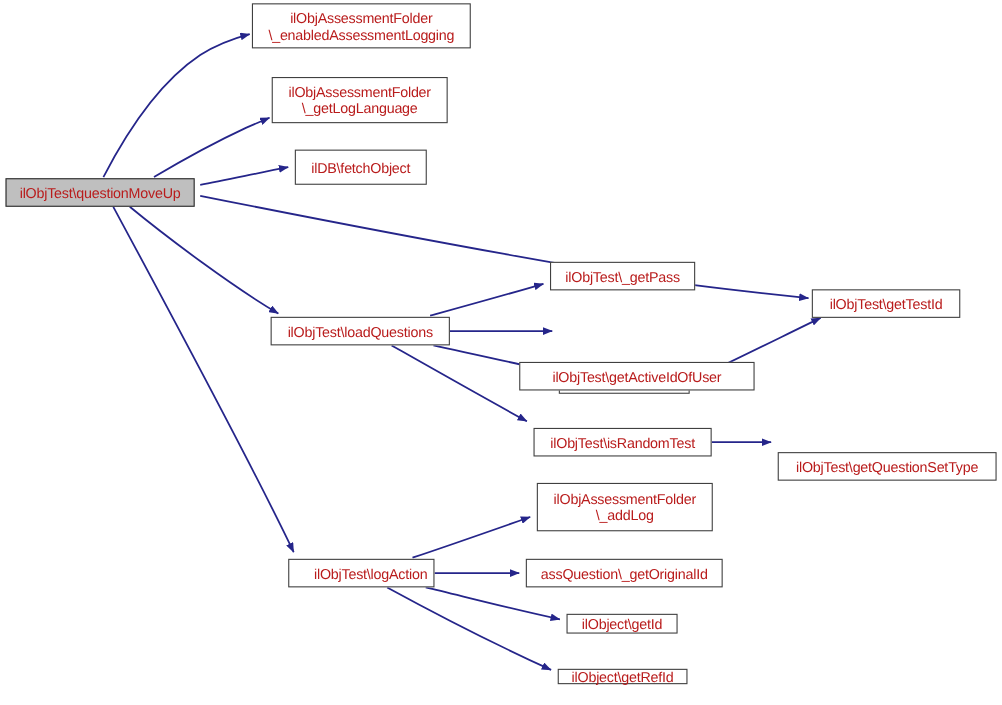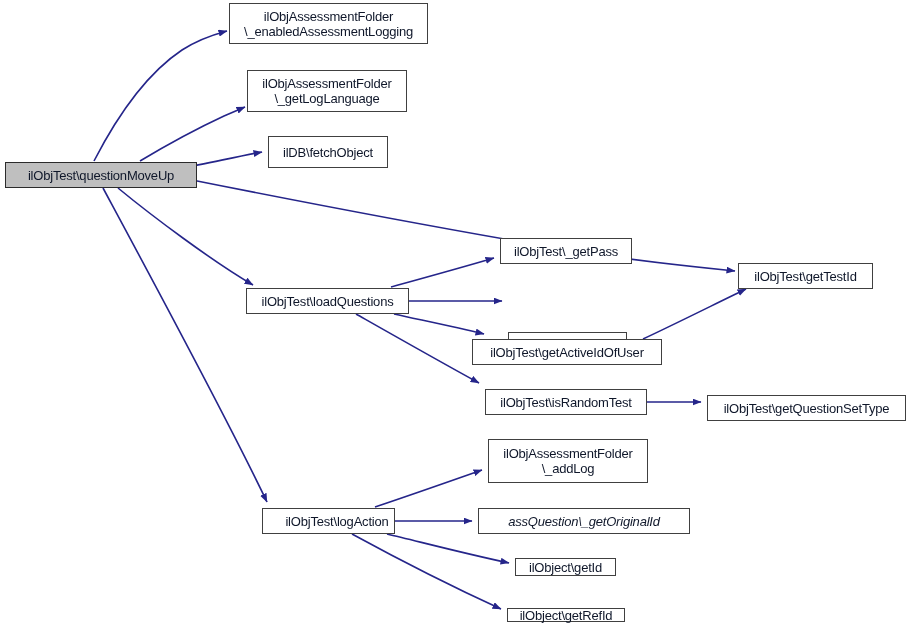--- a/index.html
+++ b/index.html
@@ -24,21 +24,21 @@
   }
   .node-box {
     position: absolute;
     box-sizing: border-box;
     border: 1px solid #404040;
     background: #ffffff;
     display: flex;
     align-items: center;
     justify-content: center;
     text-align: center;
-    color: #0f172a;
+    color: #b91c1c;
     font-size: 13px;
     line-height: 15px;
     letter-spacing: -0.2px;
     white-space: pre-line;
     cursor: pointer;
   }
   .node-box.root {
     background: #bfbfbf;
     border: 1px solid #2b2b2b;
   }
@@ -71,33 +71,33 @@
         <path d="M 356,314 C 386,331 437,360 479,383" fill="none" stroke="#25258a" stroke-width="1.6" marker-end="url(#arrowhead)"></path>
         <path d="M 643,339 C 673,325 713,305 746,289" fill="none" stroke="#25258a" stroke-width="1.6" marker-end="url(#arrowhead)"></path>
         <path d="M 647,402 C 664,402 685,402 701,402" fill="none" stroke="#25258a" stroke-width="1.6" marker-end="url(#arrowhead)"></path>
         <path d="M 375,507 C 405,497 445,483 482,470" fill="none" stroke="#25258a" stroke-width="1.6" marker-end="url(#arrowhead)"></path>
         <path d="M 395,521 C 418,521 447,521 472,521" fill="none" stroke="#25258a" stroke-width="1.6" marker-end="url(#arrowhead)"></path>
         <path d="M 387,534 C 417,541 458,552 509,563" fill="none" stroke="#25258a" stroke-width="1.6" marker-end="url(#arrowhead)"></path>
         <path d="M 352,534 C 385,552 444,583 501,609" fill="none" stroke="#25258a" stroke-width="1.6" marker-end="url(#arrowhead)"></path>
       </g>
   </svg>
   <div id="nodes-layer">
-      <div class="node-box root" style="left: 5px; top: 162px; width: 192px; height: 26px;"><span class="node-label">ilObjTest\questionMoveUp</span></div>
+      <div class="node-box root" style="left: 5px; top: 162px; width: 172px; height: 26px;"><span class="node-label">ilObjTest\questionMoveUp</span></div>
       <div class="node-box" style="left: 229px; top: 3px; width: 199px; height: 41px;"><span class="node-label">ilObjAssessmentFolder
 \_enabledAssessmentLogging</span></div>
       <div class="node-box" style="left: 247px; top: 70px; width: 160px; height: 42px;"><span class="node-label">ilObjAssessmentFolder
 \_getLogLanguage</span></div>
       <div class="node-box" style="left: 268px; top: 136px; width: 120px; height: 32px;"><span class="node-label">ilDB\fetchObject</span></div>
       <div class="node-box" style="left: 246px; top: 288px; width: 163px; height: 26px;"><span class="node-label">ilObjTest\loadQuestions</span></div>
       <div class="node-box" style="left: 500px; top: 238px; width: 132px; height: 26px;"><span class="node-label">ilObjTest\_getPass</span></div>
       <div class="node-box" style="left: 508px; top: 288px; width: 119px; height: 26px; margin-top: 44px;"><span class="node-label">ilDB\fetchAssoc</span></div>
-      <div class="node-box" style="left: 472px; top: 339px; width: 190px; height: 26px;"><span class="node-label">ilObjTest\getActiveIdOfUser</span></div>
+      <div class="node-box" style="left: 472px; top: 329px; width: 214px; height: 26px;"><span class="node-label">ilObjTest\getActiveIdOfUser</span></div>
       <div class="node-box" style="left: 485px; top: 389px; width: 162px; height: 26px;"><span class="node-label">ilObjTest\isRandomTest</span></div>
       <div class="node-box" style="left: 738px; top: 263px; width: 135px; height: 26px;"><span class="node-label">ilObjTest\getTestId</span></div>
-      <div class="node-box" style="left: 707px; top: 395px; width: 199px; height: 26px;"><span class="node-label">ilObjTest\getQuestionSetType</span></div>
+      <div class="node-box" style="left: 707px; top: 411px; width: 199px; height: 26px;"><span class="node-label">ilObjTest\getQuestionSetType</span></div>
       <div class="node-box" style="left: 488px; top: 439px; width: 160px; height: 44px;"><span class="node-label">ilObjAssessmentFolder
 \_addLog</span></div>
       <div class="node-box" style="left: 262px; top: 508px; width: 133px; height: 26px; padding-left: 17px;"><span class="node-label">ilObjTest\logAction</span></div>
-      <div class="node-box" style="left: 478px; top: 508px; width: 212px; height: 26px; font-style: italic;"><span class="node-label">assQuestion\_getOriginalId</span></div>
+      <div class="node-box" style="left: 478px; top: 508px; width: 179px; height: 26px;"><span class="node-label">assQuestion\_getOriginalId</span></div>
       <div class="node-box" style="left: 515px; top: 558px; width: 101px; height: 18px;"><span class="node-label">ilObject\getId</span></div>
       <div class="node-box" style="left: 507px; top: 608px; width: 118px; height: 14px;"><span class="node-label">ilObject\getRefId</span></div>
     </div>
 </div>
 
 </body></html>

